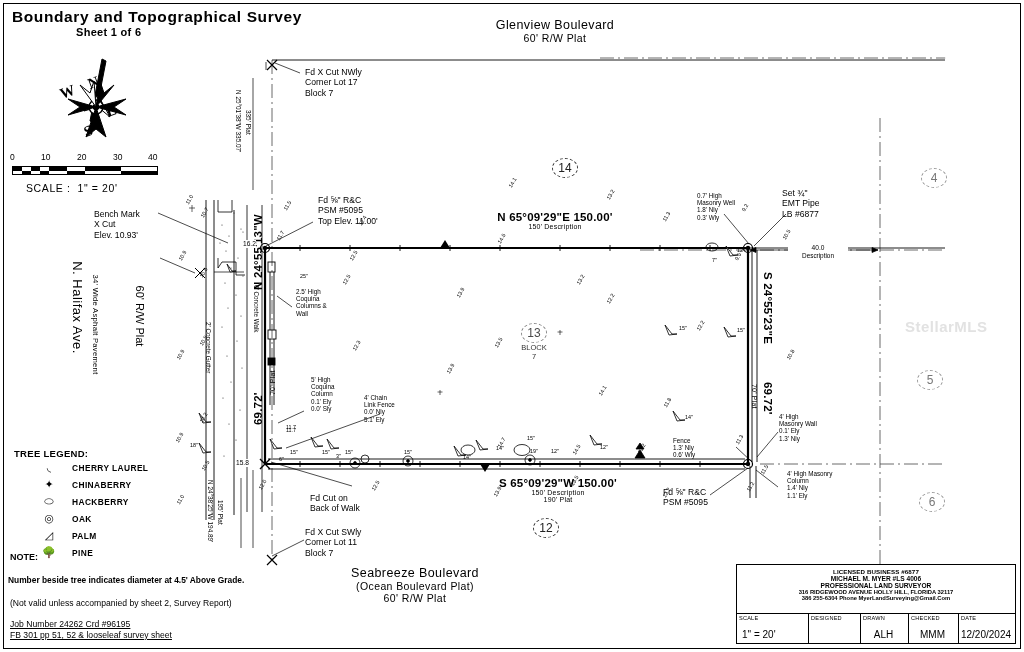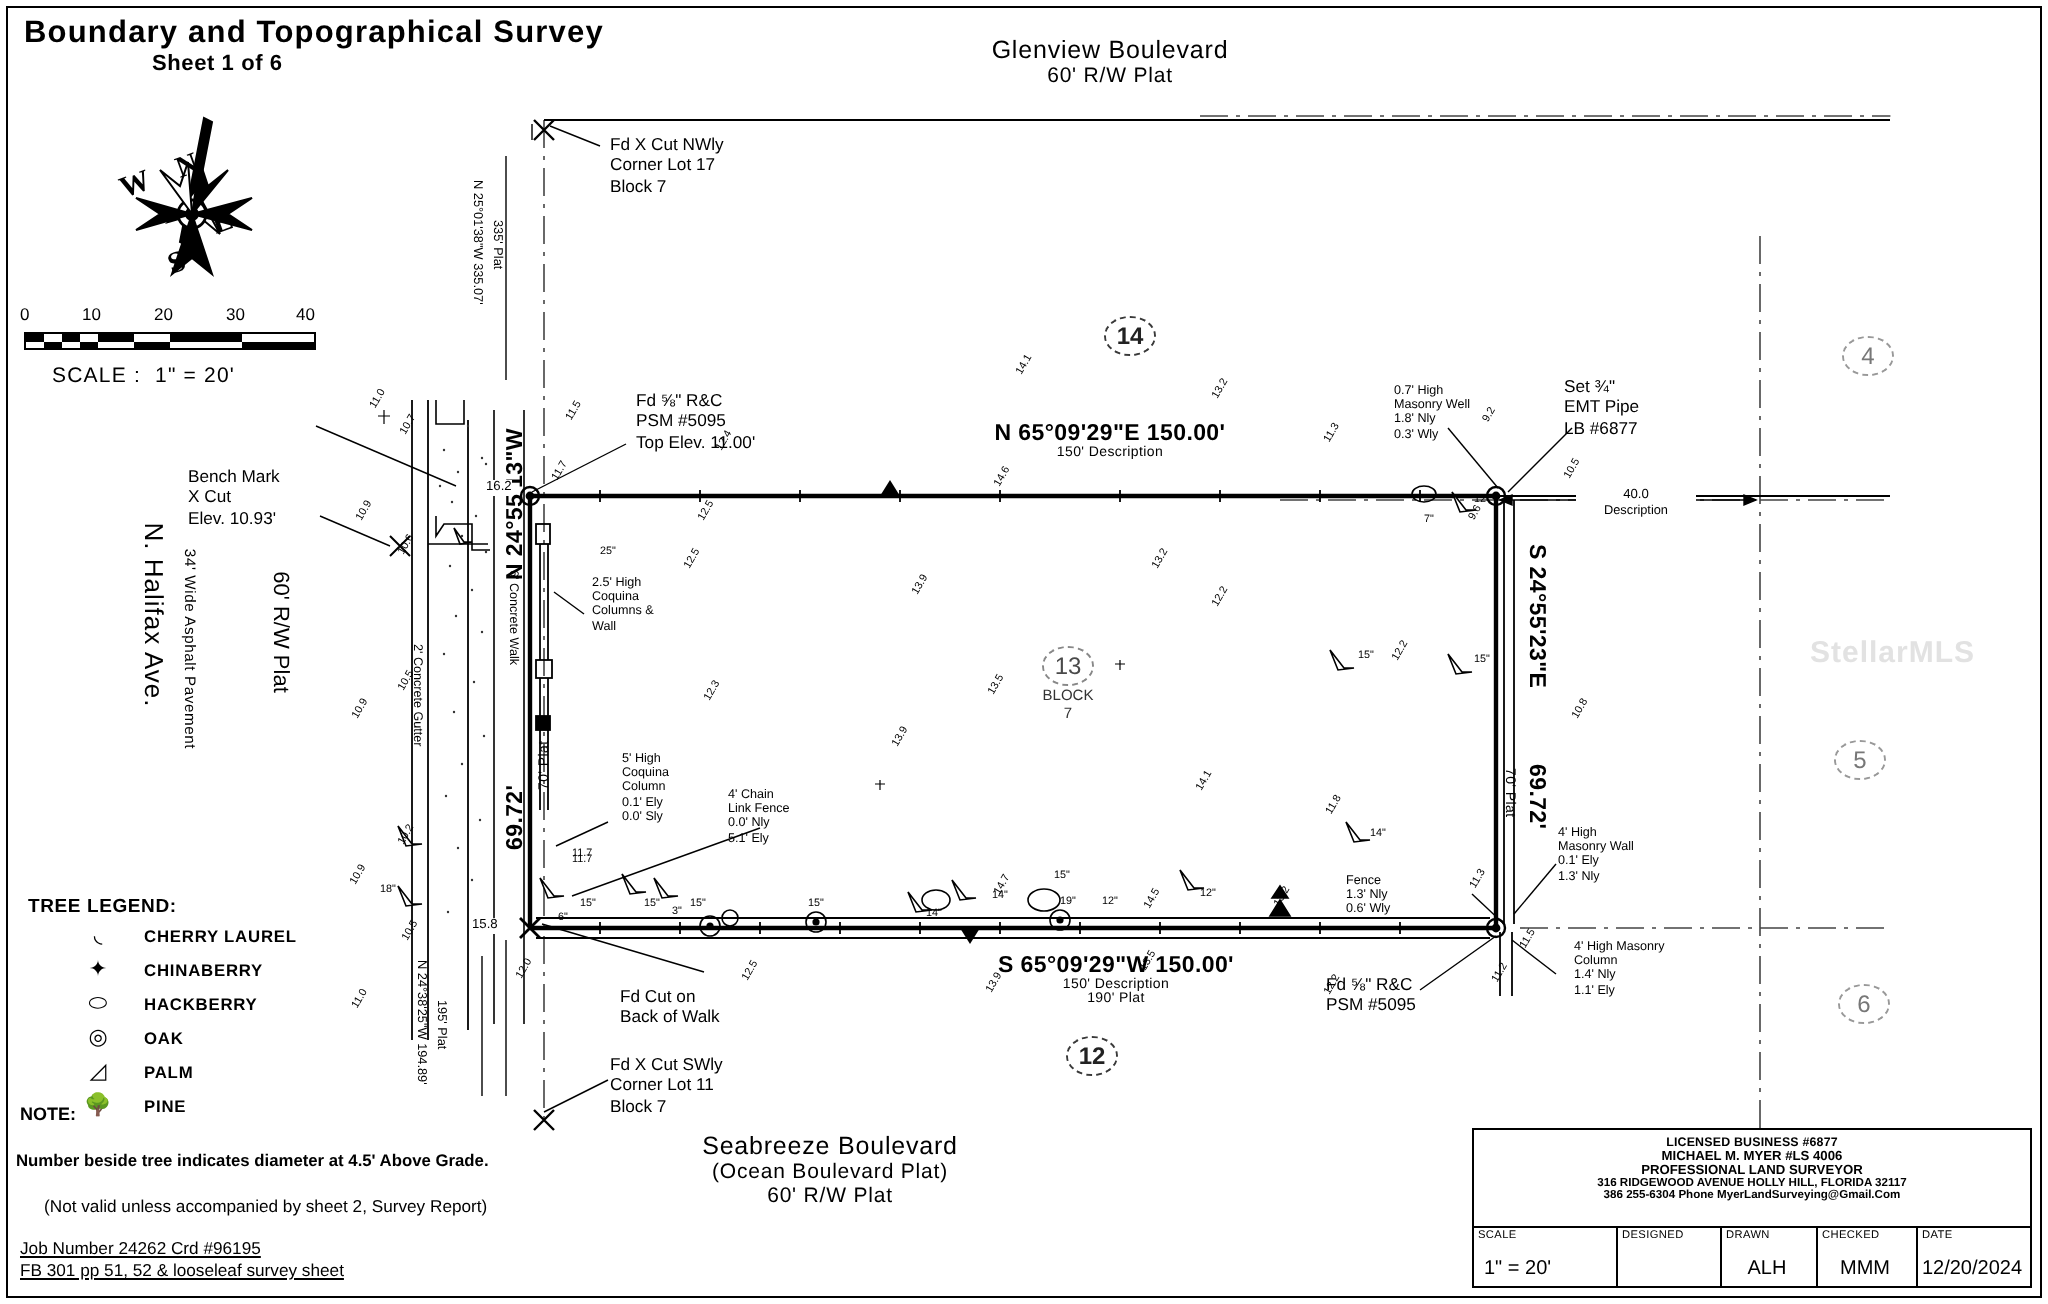--- a/index.html
+++ b/index.html
@@ -81,36 +81,36 @@
 
   
   .lot {
     width: 26px; height: 20px;
     border: 1px dashed #6b6b6b;
     border-radius: 50%;
     font-size: 12px;
     text-align: center; line-height: 19px;
     color: #4a4a4a;
   }
-  .lot.dark { color: #222; border-color: #3a3a3a; font-weight: bold; }
+  .lot.dark { color: #222; border-color: #3a3a3a; }
   .lot-sub { font-size: 7.5px; text-align: center; width: 40px; color:#333; line-height:1.1;}
 
   
   .bearing { font-size: 11.5px; font-weight: bold; letter-spacing: 0.2px; }
   .bearing-sub { font-size: 7px; letter-spacing: 0.2px; }
 
   
   #tree-legend { left: 14px; top: 448px; }
   #tree-legend .hdr { font-size: 9.5px; font-weight: bold; letter-spacing: .3px;}
   .tl-row { display: flex; align-items: center; height: 17px; margin-left: 24px; }
   .tl-icon { width: 22px; text-align: center; font-size: 11px; }
   .tl-name { font-size: 8.4px; font-weight: bold; letter-spacing: .4px; margin-left: 12px;}
   #tree-note-hdr { left: 10px; top: 552px; font-size: 9px; font-weight: bold;}
   #tree-note { left: 8px; top: 563px; font-size: 8.4px; font-weight: bold; margin-top: 12px;}
-  #valid-note { left: 10px; top: 598px; font-size: 8.6px; margin-left: 12px; }
+  #valid-note { left: 10px; top: 598px; font-size: 8.6px; }
   #job-note { left: 10px; top: 619px; font-size: 8.6px; line-height:1.25;text-decoration:underline; }
 
   
   #title-block {
     left: 736px; top: 564px;
     width: 280px; height: 80px;
     border: 1.2px solid #000;
     background: #fff;
   }
   #tb-firm { text-align: center; padding-top: 3px; }
@@ -195,21 +195,21 @@
     <div>Seabreeze Boulevard</div>
     <div class="sub">(Ocean Boulevard Plat)</div>
     <div class="sub">60'  R/W Plat</div>
   </div>
   <div id="halifax" class="abs">
     <span>N. Halifax Ave.</span>
   </div>
   <div class="abs" style="left:45px; top:310px; width:190px; transform:rotate(90deg); text-align:center; font-size:11px;">60' R/W Plat</div>
   <div id="halifax-sub" class="abs">34' Wide Asphalt Pavement</div>
 
-  <div class="abs note" style="left:94px; top:209px;margin-top:24px;">
+  <div class="abs note" style="left:94px; top:209px;">
     <div>Bench Mark</div>
     <div>X Cut</div>
     <div>Elev. 10.93'</div>
   </div>
 
   <svg class="abs" style="left:0;top:0" width="1024" height="652">
 
     <g stroke="#444" stroke-width="0.8" fill="none" stroke-dasharray="14,4,2,4">
       <line x1="272" y1="60" x2="272" y2="560"></line>
       <line x1="880" y1="118" x2="880" y2="592"></line>

